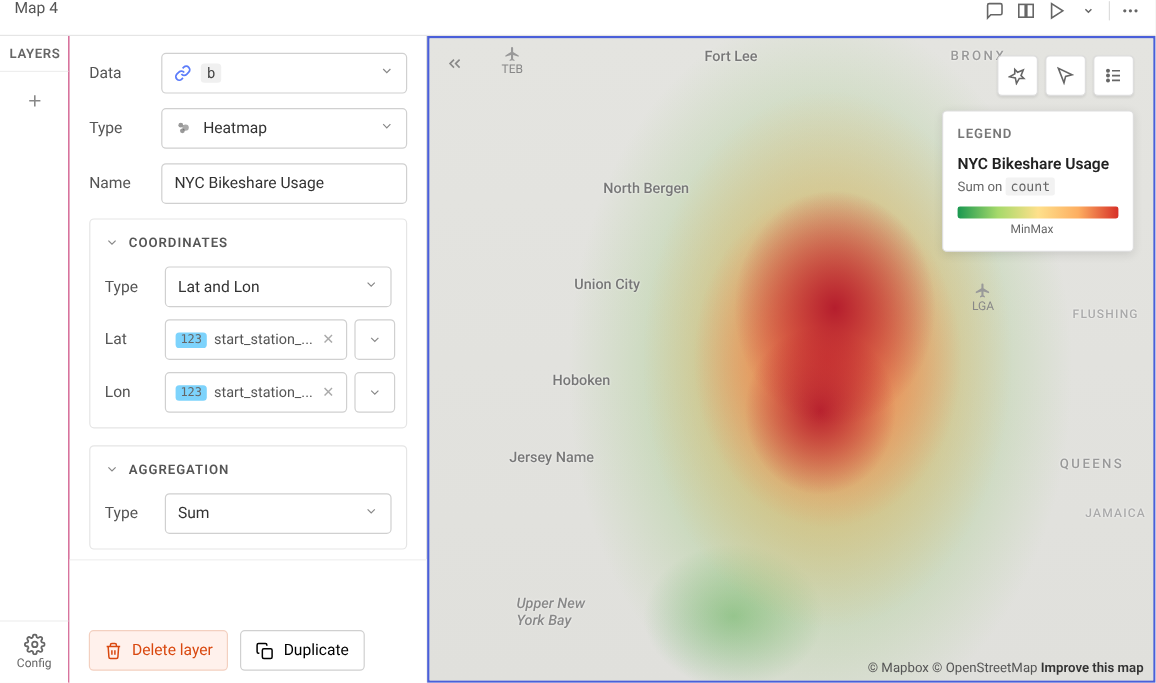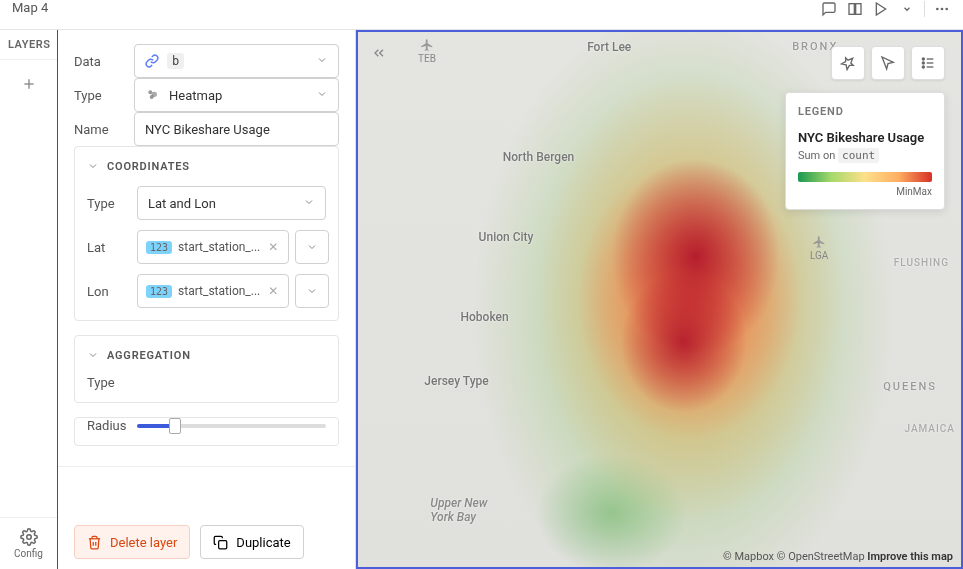--- a/index.html
+++ b/index.html
@@ -21,21 +21,21 @@
 .add-layer { width: 36px; height: 36px; margin: 6px auto; display:flex; align-items:center; justify-content:center; color:#888; cursor:pointer; border:1px solid transparent;}
 .config-btn { margin-top: auto; padding: 10px 4px; text-align: center; cursor: pointer; border-top:1px solid #eee;}
 .config-icon { width: 18px; height: 18px; margin: 0 auto 2px; color:#666;}
 .config-label { font-size: 10px; color: #666; }
 
 .panel { width: 298px; background: #fff; border-right: 1px solid #e0e0e0; display:flex; flex-direction:column; position:relative;}
 .panel-scroll { flex:1; overflow-y:auto; padding: 14px 16px 60px 16px;}
 .panel-scroll::-webkit-scrollbar{width:8px;}
 .panel-scroll::-webkit-scrollbar-thumb{background:#ccc;border-radius:4px;}
 
-.row { display:flex; align-items:center; gap:10px;}
+.row { display:flex; align-items:center; margin-bottom:12px; gap:10px;}
 .row-label { width:50px; font-size:13px; color:#555; flex-shrink:0;}
 .control { flex:1; height:34px; border:1px solid #d0d0d0; border-radius:4px; display:flex; align-items:center; padding:0 10px; font-size:13px; color:#333; background:#fff; position:relative; cursor:pointer;}
 .control .chev { margin-left:auto; color:#888;}
 .control .prefix-icon{ margin-right:8px; color:#555; display:flex; align-items:center;}
 .control input{ border:none; outline:none; width:100%; font-size:13px; color:#333; background:transparent; font-family:inherit;}
 .data-badge{ font-family:monospace; font-size:12px; background:#f0f0f0; padding:1px 5px; border-radius:3px; color:#444;}
 
 .section { border:1px solid #e5e5e5; border-radius:4px; margin-bottom:14px;}
 .section-head { display:flex; align-items:center; padding:10px 12px; gap:8px; cursor:pointer;}
 .section-head .chev{ color:#888; }
@@ -74,21 +74,21 @@
 .map-collapse{ position:absolute; top:8px; left:8px; width:26px; height:26px; display:flex; align-items:center; justify-content:center; color:#888; cursor:pointer;}
 .map-tools{ position:absolute; top:14px; right:16px; display:flex; gap:6px;}
 .map-tool{ width:34px; height:34px; background:#fff; border:1px solid #ddd; border-radius:4px; display:flex; align-items:center; justify-content:center; color:#666; cursor:pointer; box-shadow:0 1px 2px rgba(0,0,0,0.08);}
 
 .legend-box{ position:absolute; top:60px; right:16px; width:160px; background:#fff; border:1px solid #ddd; border-radius:4px; box-shadow:0 2px 8px rgba(0,0,0,0.1); padding:12px;}
 .legend-title{ font-size:11px; font-weight:600; letter-spacing:0.8px; color:#777; margin-bottom:12px;}
 .legend-sub{ font-size:13px; font-weight:600; color:#222; margin-bottom:4px;}
 .legend-meta{ font-size:11px; color:#666; margin-bottom:10px;}
 .legend-meta code{font-family:monospace; background:#f2f2f2; padding:1px 4px; border-radius:2px;}
 .legend-gradient{ height:10px; background:linear-gradient(90deg,#1a9850,#a6d96a,#fee08b,#fdae61,#d73027); border-radius:2px; margin-bottom:4px;}
-.legend-ends{display:flex; justify-content:flex-end; font-size:10px; color:#666;margin-left:44px;}
+.legend-ends{display:flex; justify-content:flex-start; font-size:10px; color:#666;margin-left:44px;}
 
 .map-attrib{ position:absolute; bottom:4px; right:8px; font-size:11px; color:#555;}
 .map-attrib a{color:#333; font-weight:600; text-decoration:none; cursor:pointer;}
 
 .airport{position:absolute; font-size:10px; color:#888; text-align:center;}
 .airport svg{display:block; margin:0 auto 1px;}
 </style>
 </head>
 <body>
 
@@ -238,20 +238,26 @@
       <div class="section">
         <div class="section-head">
           <span class="chev"><svg width="12" height="12" viewBox="0 0 24 24" fill="none" stroke="currentColor" stroke-width="2">
                 <polyline points="6 9 12 15 18 9"></polyline>
               </svg></span>
           <span class="section-title">AGGREGATION</span>
         </div>
         <div class="section-body">
           <div class="row">
             <div class="row-label">Type</div>
+            <div class="control">
+              <span>Sum</span>
+              <span class="chev"><svg width="12" height="12" viewBox="0 0 24 24" fill="none" stroke="currentColor" stroke-width="2">
+                    <polyline points="6 9 12 15 18 9"></polyline>
+                  </svg></span>
+            </div>
           </div>
         </div>
       </div>
 
       <div class="section">
         <div class="section-body">
           <div class="row">
             <div class="row-label">Radius</div>
             <div class="slider-track">
               <div class="slider-fill"></div>
@@ -289,21 +295,21 @@
           <polyline points="11 17 6 12 11 7"></polyline>
           <polyline points="18 17 13 12 18 7"></polyline>
         </svg>
       </div>
 
     <div class="maplabel" style="top:8px; left:38%;">Fort Lee</div>
     <div class="maplabel" style="top:8px; left:72%; letter-spacing:2px; font-size:11px; color:#999;">BRONX</div>
     <div class="maplabel" style="top:22%; left:24%;">North Bergen</div>
     <div class="maplabel" style="top:37%; left:20%;">Union City</div>
     <div class="maplabel" style="top:52%; left:17%;">Hoboken</div>
-    <div class="maplabel" style="top:64%; left:11%;">Jersey Type</div>
+    <div class="maplabel" style="top:64%; left:11%;">Jersey Name</div>
     <div class="maplabel" style="bottom:8%; left:12%; font-style:italic; color:#888; white-space:pre;">Upper New
 York Bay</div>
     <div class="maplabel" style="top:65%; right:4%; letter-spacing:2px; font-size:11px; color:#999;">QUEENS</div>
     <div class="maplabel" style="top:42%; right:2%; letter-spacing:1px; font-size:10px; color:#aaa;">FLUSHING</div>
     <div class="maplabel" style="top:73%; right:1%; letter-spacing:1px; font-size:10px; color:#aaa;">JAMAICA</div>
 
     <div class="airport" style="top:6px; left:60px;">
       <svg width="14" height="14" viewBox="0 0 24 24" fill="#999">
           <path d="M21 16v-2l-8-5V3.5a1.5 1.5 0 0 0-3 0V9l-8 5v2l8-2.5V19l-2 1.5V22l3.5-1 3.5 1v-1.5L13 19v-5.5l8 2.5z"></path>
         </svg>

